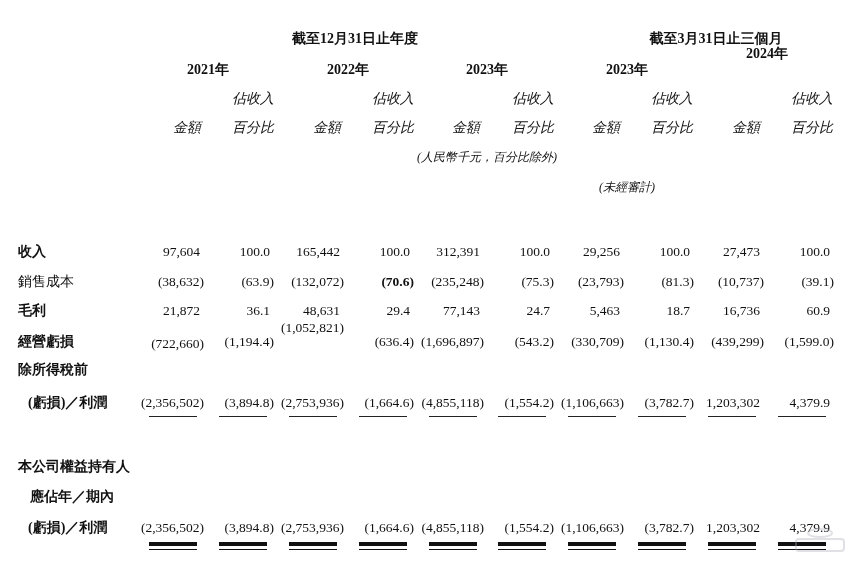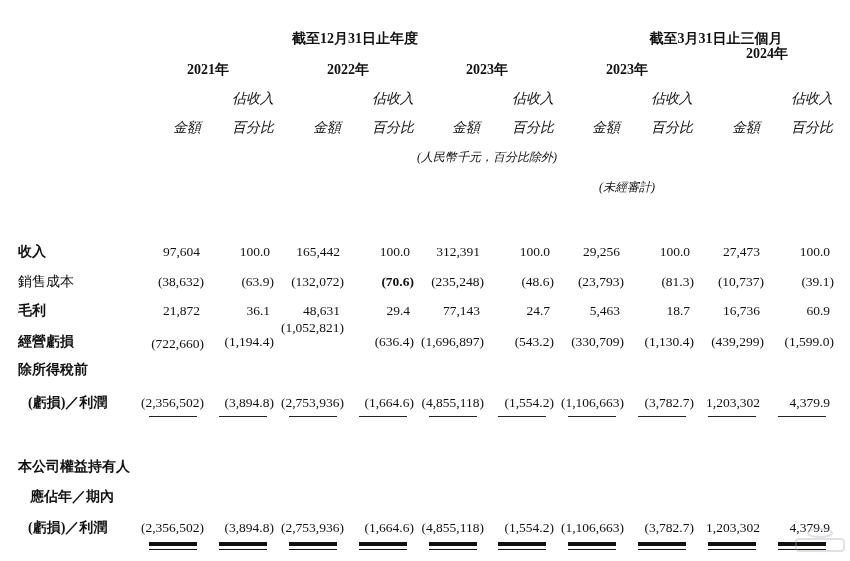--- a/index.html
+++ b/index.html
@@ -71,21 +71,21 @@
 <div class="abs num" style="left:510px; top:244px;">29,256</div>
 <div class="abs num" style="left:580px; top:244px;">100.0</div>
 <div class="abs num" style="left:650px; top:244px;">27,473</div>
 <div class="abs num" style="left:720px; top:244px;">100.0</div>
 
 <div class="abs num" style="left:94px;  top:274px;">(38,632)</div>
 <div class="abs num" style="left:164px; top:274px;">(63.9)</div>
 <div class="abs num" style="left:234px; top:274px;">(132,072)</div>
 <div class="abs num" style="left:304px; top:274px;font-weight:bold;">(70.6)</div>
 <div class="abs num" style="left:374px; top:274px;">(235,248)</div>
-<div class="abs num" style="left:444px; top:274px;">(48.6)</div>
+<div class="abs num" style="left:444px; top:274px;">(75.3)</div>
 <div class="abs num" style="left:514px; top:274px;">(23,793)</div>
 <div class="abs num" style="left:584px; top:274px;">(81.3)</div>
 <div class="abs num" style="left:654px; top:274px;">(10,737)</div>
 <div class="abs num" style="left:724px; top:274px;">(39.1)</div>
 
 <div class="abs num" style="left:90px;  top:303px;">21,872</div>
 <div class="abs num" style="left:160px; top:303px;">36.1</div>
 <div class="abs num" style="left:230px; top:303px;">48,631</div>
 <div class="abs num" style="left:300px; top:303px;">29.4</div>
 <div class="abs num" style="left:370px; top:303px;">77,143</div>

